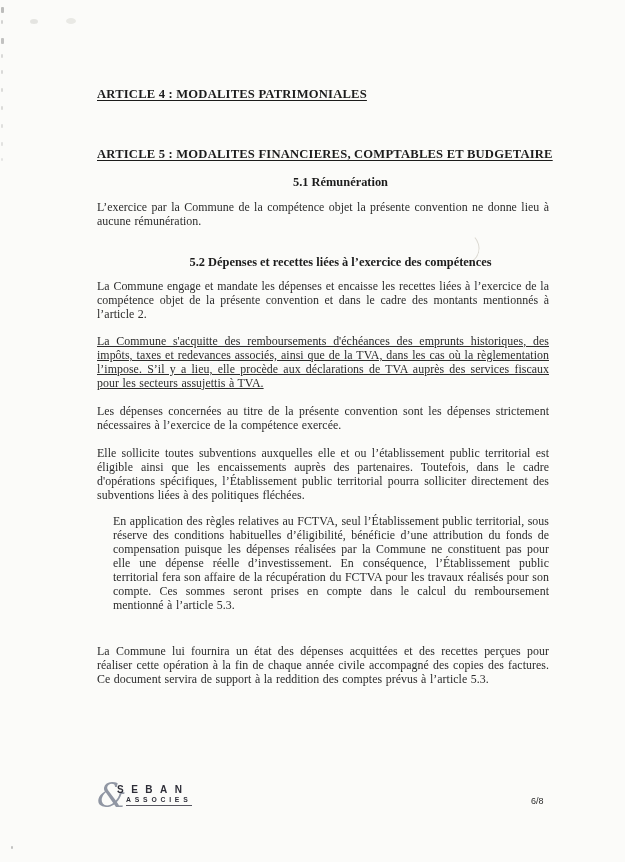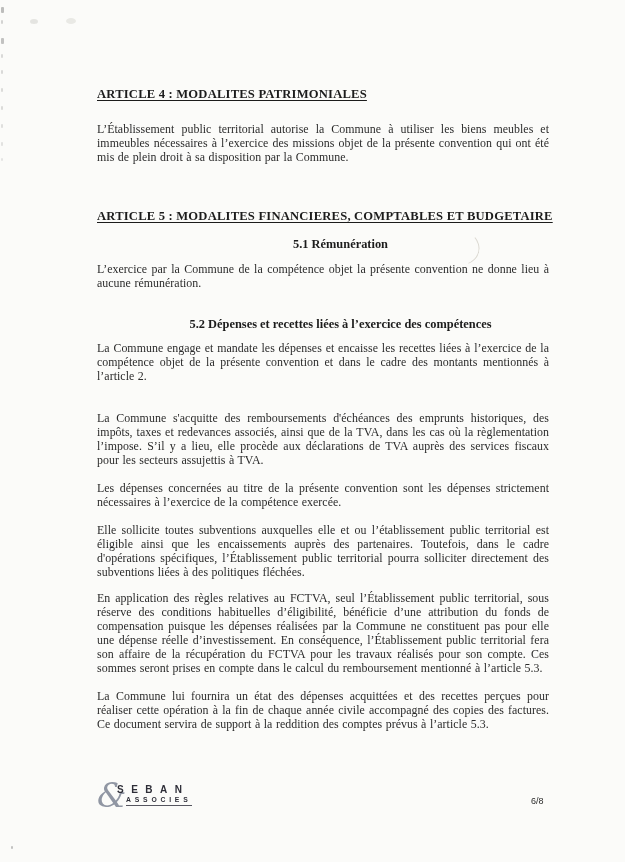--- a/index.html
+++ b/index.html
@@ -21,25 +21,25 @@
   .para {
     font-size:11.9px; line-height:14px; margin:0; text-align:justify;
     letter-spacing:0.04px; word-spacing:0.5px; color:#2b2b2b;
   }
   .mt-paraA { margin-top:20px; }
   .mt-art5  { margin-top:44px;text-decoration:underline; }
   .mt-s51   { margin-top:13px; }
   .mt-paraB { margin-top:11px; }
   .mt-s52   { margin-top:27px; }
   .mt-paraC { margin-top:10px; }
-  .mt-paraD { margin-top:28px; }
+  .mt-paraD { margin-top:13px;text-decoration:underline; }
   .mt-paraE { margin-top:14px; }
   .mt-paraF { margin-top:14px; }
-  .mt-paraG { margin-top:12px; }
-  .mt-paraH { margin-top:14px; }
+  .mt-paraG { margin-top:12px;margin-left:16px; }
+  .mt-paraH { margin-top:32px; }
   .mt-paraI { margin-top:13px; }
 
   
   .logo { position:absolute; left:97px; top:783px; width:140px; height:28px; }
   .logo-amp {
     position:absolute; left:0; top:-4px;
     font-family:"DejaVu Serif", serif; font-style:italic;
     font-size:33px; line-height:33px; color:#9096a3;
   }
   .logo-name {
@@ -84,21 +84,20 @@
   <span class="afx" style="left:1px; top:158px;width:2px; height:3px; opacity:.2;"></span>
   <span class="afx" style="left:11px; top:846px; width:2px; height:3px; opacity:.5;"></span>
   <span class="afx-blob" style="left:30px; top:19px; width:8px; height:5px; opacity:.35;"></span>
   <span class="afx-blob" style="left:66px; top:18px; width:10px; height:6px; opacity:.28;"></span>
   <span class="afx-arc"></span>
 
   <main class="content">
 
     <h1 class="article-heading">ARTICLE 4 : MODALITES PATRIMONIALES</h1>
 
-    <p class="para mt-paraA">L’Établissement public territorial autorise la Commune à utiliser les biens meubles et immeubles nécessaires à l’exercice des missions objet de la présente convention qui ont été mis de plein droit à sa disposition par la Commune.</p>
 
     <h1 class="article-heading mt-art5">ARTICLE 5 : MODALITES FINANCIERES, COMPTABLES ET BUDGETAIRE</h1>
 
     <h2 class="sub-heading mt-s51">5.1 Rémunération</h2>
 
     <p class="para mt-paraB">L’exercice par la Commune de la compétence objet la présente convention ne donne lieu à aucune rémunération.</p>
 
     <h2 class="sub-heading mt-s52">5.2 Dépenses et recettes liées à l’exercice des compétences</h2>
 
     <p class="para mt-paraC">La Commune engage et mandate les dépenses et encaisse les recettes liées à l’exercice de la compétence objet de la présente convention et dans le cadre des montants mentionnés à l’article 2.</p>

